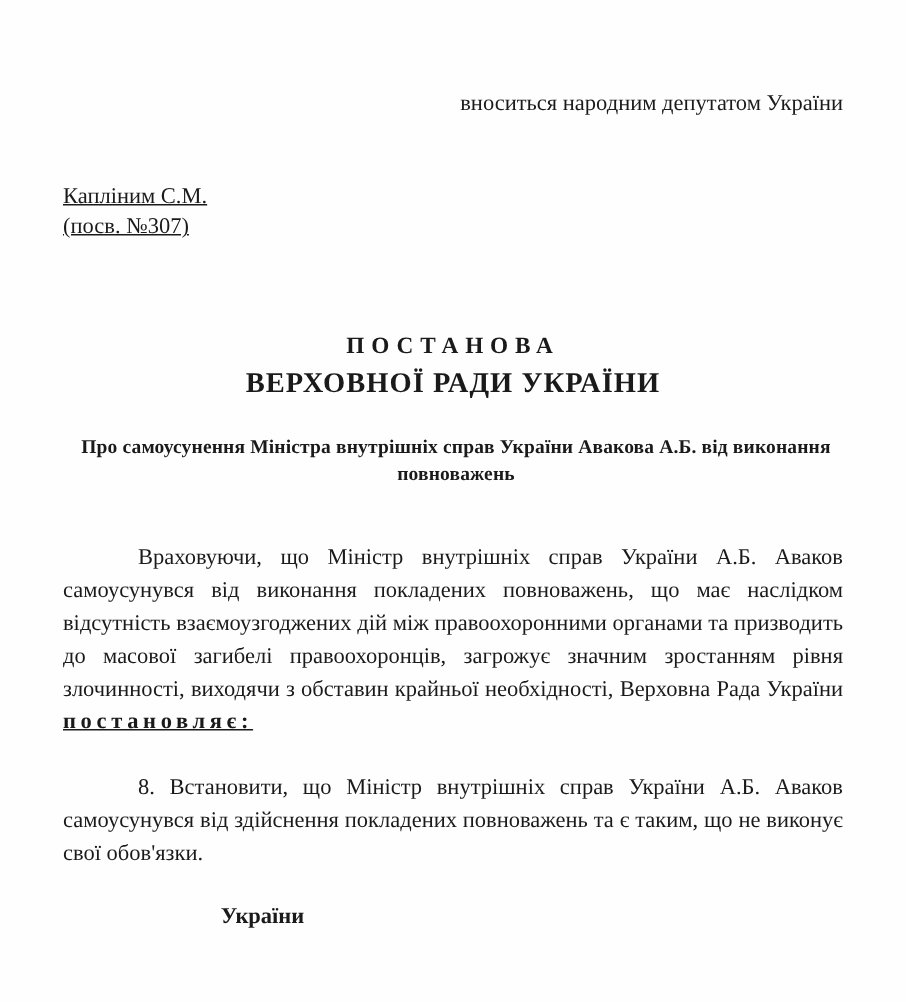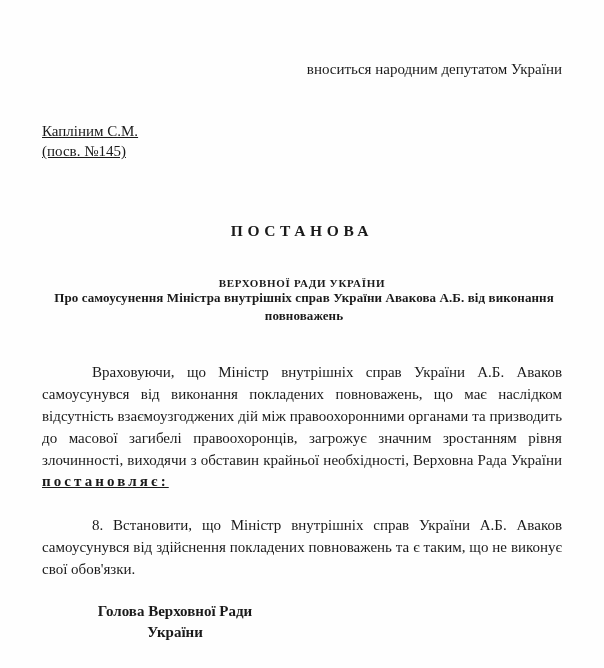--- a/index.html
+++ b/index.html
@@ -63,25 +63,25 @@
     right: 42px;
     text-align: center;
   }
   .title-main {
     font-size: 15.5px;
     font-weight: bold;
     letter-spacing: 4.6px;
     line-height: 1.2;
   }
   .title-sub {
-    font-size: 11px;
+    font-size: 19px;
     font-weight: bold;
     letter-spacing: 0.7px;
     line-height: 1.2;
-    margin-top: 36px;
+    margin-top: 4px;
   }
   .title-about {
     position: absolute;
     top: 289px;
     left: 46px;
     right: 42px;
     text-align: center;
     font-size: 13px;
     font-weight: bold;
     line-height: 1.42;
@@ -135,35 +135,34 @@
 <body>
 
 <div id="page">
 
   <div class="header-block">
     <div class="submitted-by">вноситься народним депутатом України</div>
   </div>
 
   <div class="author-block">
     <div class="author-name">Капліним С.М.</div>
-    <div class="author-cert">(посв. №145)</div>
+    <div class="author-cert">(посв. №307)</div>
   </div>
 
   <div class="doc-title-wrap">
     <div class="title-main">ПОСТАНОВА</div>
     <div class="title-sub">ВЕРХОВНОЇ РАДИ УКРАЇНИ</div>
   </div>
 
   <div class="title-about">Про самоусунення Міністра внутрішніх справ України Авакова А.Б. від виконання повноважень</div>
 
   <div class="body-block">
     <p class="para"><span>Враховуючи, що Міністр внутрішніх справ України А.Б. Аваков самоусунувся від виконання покладених повноважень, що має наслідком відсутність взаємоузгоджених дій між правоохоронними органами та призводить до масової загибелі правоохоронців, загрожує значним зростанням рівня злочинності, виходячи з обставин крайньої необхідності, Верховна Рада України </span><span class="emphatic">постановляє:</span></p>
 
     <p class="para gap-before">8. Встановити, що Міністр внутрішніх справ України А.Б. Аваков самоусунувся від здійснення покладених повноважень та є таким, що не виконує свої обов'язки.</p>
 
   </div>
 
   <div class="signature">
-    <span>Голова Верховної Ради</span>
     <span class="line2">України</span>
   </div>
 
 </div>
 
 </body></html>

